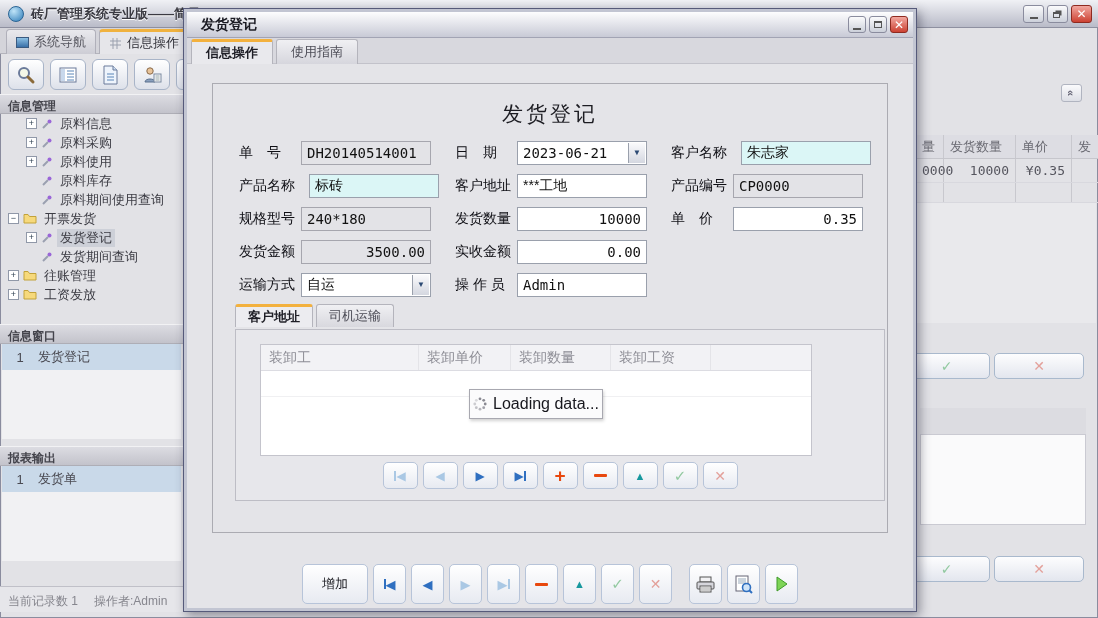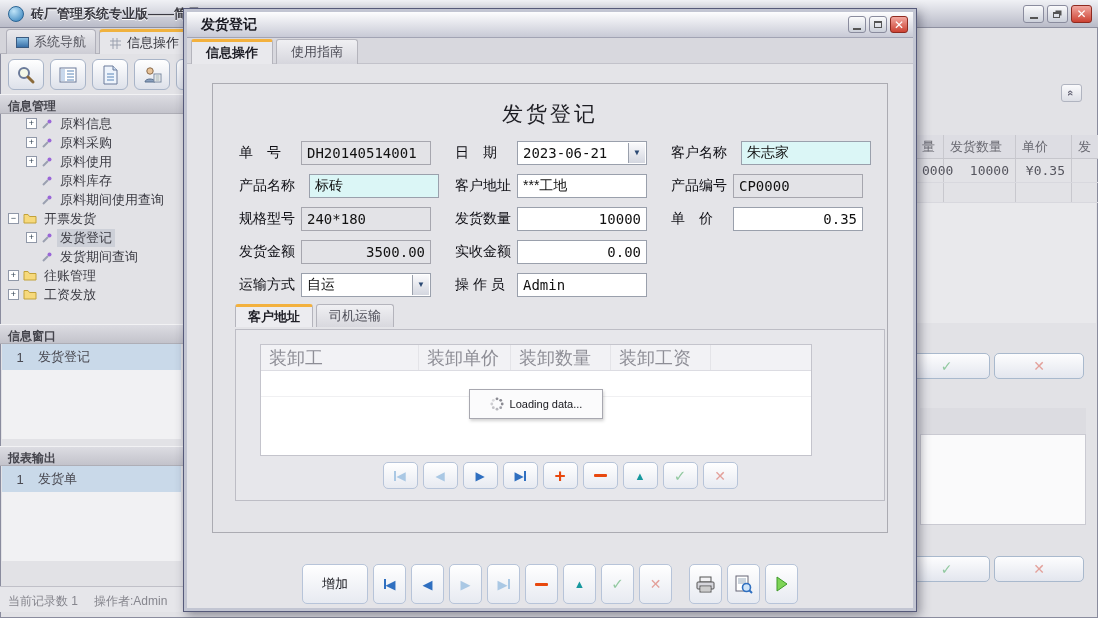--- a/index.html
+++ b/index.html
@@ -128,29 +128,29 @@
   #subtabs { position:absolute; left:22px; top:220px; display:flex; gap:3px; }
   .stab { display:flex; align-items:center; padding:0 12px; height:23px; font-size:13px;
     color:#4c4c56; background:linear-gradient(#f0f0f3,#d8d8de); border:1px solid #b4b4bc;
     border-bottom:none; border-radius:3px 3px 0 0; }
   .stab.active { background:#ececf0; border-top:3px solid #f3b13e; font-weight:bold; color:#1e1e26; }
   #subpanel { position:absolute; left:22px; top:245px; width:650px; height:172px;
     border:1px solid #bdbdc5; background:#e7e7eb; }
   #grid { position:absolute; left:24px; top:14px; width:552px; height:112px;
     background:#fff; border:1px solid #c4c4cc; }
   .ghead { display:flex; height:26px; background:#f2f2f5; border-bottom:1px solid #dcdce2;
-    font-size:18px; color:#8e8e96; }
+    font-size:14px; color:#8e8e96; }
   .gh { display:flex; align-items:center; padding:0 8px; border-right:1px solid #e4e4e8; }
   .gh1 { width:158px; } .gh2 { width:92px;text-align:right; } .gh3 { width:100px; } .gh4 { width:100px; }
   .gh5 { flex:1; border-right:none; }
   .gbodyrow { display:flex; height:26px; border-bottom:1px solid #f0f0f2; }
   #loading { position:absolute; left:50%; top:44px; transform:translateX(-50%);
     width:134px; height:30px; background:#fbfbfc; border:1px solid #a8a8b0;
     box-shadow:1px 2px 3px rgba(0,0,0,.18); display:flex; align-items:center;
-    justify-content:center; gap:6px; font-size:11px; color:#17171d; }
+    justify-content:center; gap:6px; font-size:16px; color:#17171d; }
   #inav { position:absolute; left:0; right:0; top:132px; display:flex;
     justify-content:center; gap:5px; }
   .nb { width:35px; height:27px; border:1px solid #b7c4d9; border-radius:5px;
     background:linear-gradient(#ffffff,#e7eaf1); display:flex; align-items:center;
     justify-content:center; font-size:12px; }
   .bar { width:2px; height:10px; background:currentColor; flex:none; }
   .c-en { color:#2f6fc0; } .c-dis { color:#aac8e4; }
   .c-plus { color:#e8480e; font-size:19px; font-weight:bold; line-height:1; }
   .minusbar { width:13px; height:3px; background:#e8480e; border-radius:1px; }
   .c-up { color:#17989e; font-size:11px; }

